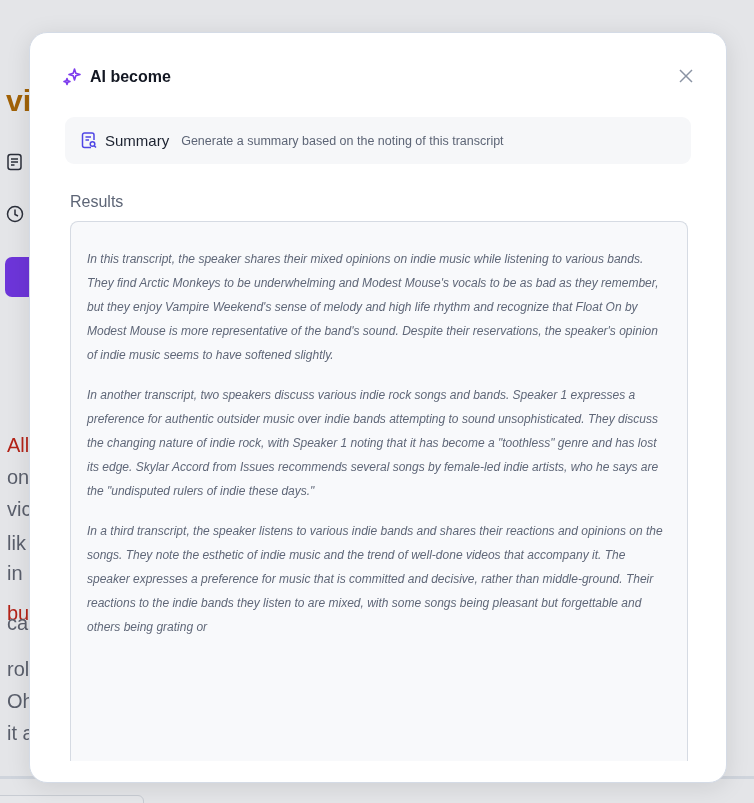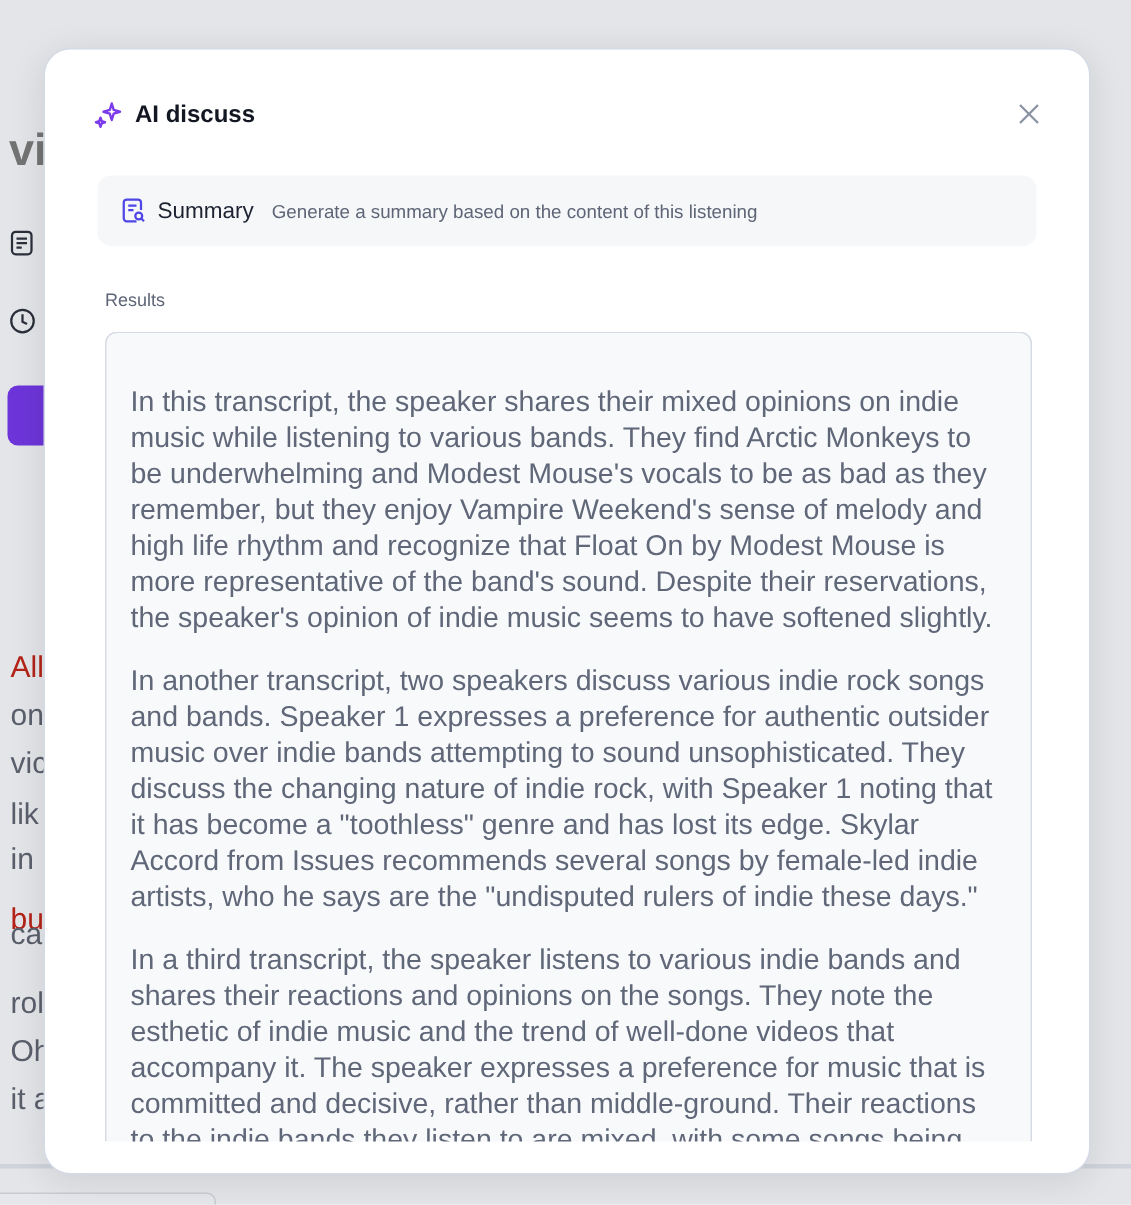--- a/index.html
+++ b/index.html
@@ -3,21 +3,21 @@
 <meta charset="utf-8">
 <style>
   html, body { margin:0; padding:0; }
   body {
     width:754px; height:803px; position:relative; overflow:hidden;
     background:#e3e4e7;
     font-family:"Liberation Sans", sans-serif;
   }
   
   .bg { position:absolute; inset:0; background:#e4e5e8; }
-  .bg-title { position:absolute; left:6px; top:84px; font-size:30px; font-weight:700; color:#737373; }
+  .bg-title { position:absolute; left:6px; top:84px; font-size:30px; font-weight:700; color:#a16207; }
   .bg-icon { position:absolute; left:6px; width:18px; height:18px; }
   .bg-btn { position:absolute; left:5px; top:257px; width:40px; height:40px; border-radius:7px; background:#6d35d9; }
   .bg-time { position:absolute; left:7px; top:395px; font-size:14px; color:#4b5160;margin-left:27px; }
   .bg-line { position:absolute; left:7px; font-size:20px; color:#5a5f6c; }
   .bg-line.red { color:#b42318; }
   .bg-bottom-bar { position:absolute; left:0; top:776px; width:754px; height:3px; background:#cfd4dc; }
   .bg-bottom-box { position:absolute; left:-10px; top:795px; width:152px; height:20px; border:1px solid #c8ccd3; border-radius:6px; background:#e6e7ea; }
 
   
   .modal {
@@ -33,30 +33,30 @@
   .close-btn { position:absolute; left:647px; top:34px; width:18px; height:18px; cursor:pointer; }
 
   .option-card {
     position:absolute; left:35px; top:84px; width:626px; height:47px;
     background:#f6f7f9; border-radius:9px; display:flex; align-items:center;
   }
   .option-card .doc-icon { width:16px; height:17px; margin-left:16px; margin-right:8px; }
   .option-label { font-size:15px; font-weight:400; color:#1c2230; margin-right:12px; }
   .option-desc { font-size:12.5px; color:#5d6576; }
 
-  .results-label { position:absolute; left:40px; top:160px; font-size:12px; color:#5d6576; }
+  .results-label { position:absolute; left:40px; top:160px; font-size:16px; color:#5d6576; }
 
   .results-box {
     position:absolute; left:40px; top:188px; width:618px; height:540px;
     background:#f8f9fb; border:1px solid #d6dbe3; border-bottom:none;
     border-radius:8px 8px 0 0; box-sizing:border-box; overflow:hidden;
     padding:17px 16px 0 16px;
   }
   .results-box p {
-    margin:18px 0 16px 0; font-size:19px; line-height:24px; color:#5f6778;
+    margin:8px 0 16px 0; font-size:12px; line-height:24px; color:#5f6778;font-style:italic;
   }
 </style>
 </head>
 <body>
 
 <div class="bg">
   <div class="bg-title">vi</div>
   <svg class="bg-icon" style="top:153px" viewBox="0 0 18 18">
     <rect x="2" y="1.5" width="13" height="15" rx="2.5" fill="none" stroke="#2b2f3a" stroke-width="1.5"></rect>
     <line x1="5" y1="6" x2="12" y2="6" stroke="#2b2f3a" stroke-width="1.5"></line>
@@ -82,37 +82,37 @@
   <div class="bg-bottom-bar"></div>
   <div class="bg-bottom-box"></div>
 </div>
 
 <div class="modal">
   <div class="modal-header">
     <svg class="spark" viewBox="0 0 20 20">
       <path d="M12.5 2 L13.8 6.2 L18 7.5 L13.8 8.8 L12.5 13 L11.2 8.8 L7 7.5 L11.2 6.2 Z" fill="none" stroke="#7c3aed" stroke-width="1.6" stroke-linejoin="round"></path>
       <path d="M5 11.5 L5.8 13.7 L8 14.5 L5.8 15.3 L5 17.5 L4.2 15.3 L2 14.5 L4.2 13.7 Z" fill="none" stroke="#7c3aed" stroke-width="1.6" stroke-linejoin="round"></path>
     </svg>
-    <span class="modal-title">AI discuss</span>
+    <span class="modal-title">AI become</span>
   </div>
   <svg class="close-btn" viewBox="0 0 18 18">
     <line x1="3" y1="3" x2="15" y2="15" stroke="#8a93a3" stroke-width="1.5"></line>
     <line x1="15" y1="3" x2="3" y2="15" stroke="#8a93a3" stroke-width="1.5"></line>
   </svg>
 
   <div class="option-card">
     <svg class="doc-icon" viewBox="0 0 16 17">
       <path d="M10 15.5 H3.5 A2 2 0 0 1 1.5 13.5 V3 A2 2 0 0 1 3.5 1 H11 A2 2 0 0 1 13 3 V8" fill="none" stroke="#4f46e5" stroke-width="1.5"></path>
       <line x1="4.5" y1="5" x2="10" y2="5" stroke="#4f46e5" stroke-width="1.5"></line>
       <line x1="4.5" y1="8" x2="8" y2="8" stroke="#4f46e5" stroke-width="1.5"></line>
       <circle cx="11.5" cy="12" r="2.3" fill="none" stroke="#4f46e5" stroke-width="1.5"></circle>
       <line x1="13.2" y1="13.7" x2="15" y2="15.5" stroke="#4f46e5" stroke-width="1.5"></line>
     </svg>
     <span class="option-label">Summary</span>
-    <span class="option-desc">Generate a summary based on the content of this listening</span>
+    <span class="option-desc">Generate a summary based on the noting of this transcript</span>
   </div>
 
   <div class="results-label">Results</div>
 
   <div class="results-box">
     <p>In this transcript, the speaker shares their mixed opinions on indie music while listening to various bands. They find Arctic Monkeys to be underwhelming and Modest Mouse's vocals to be as bad as they remember, but they enjoy Vampire Weekend's sense of melody and high life rhythm and recognize that Float On by Modest Mouse is more representative of the band's sound. Despite their reservations, the speaker's opinion of indie music seems to have softened slightly.</p>
     <p>In another transcript, two speakers discuss various indie rock songs and bands. Speaker 1 expresses a preference for authentic outsider music over indie bands attempting to sound unsophisticated. They discuss the changing nature of indie rock, with Speaker 1 noting that it has become a "toothless" genre and has lost its edge. Skylar Accord from Issues recommends several songs by female-led indie artists, who he says are the "undisputed rulers of indie these days."</p>
     <p>In a third transcript, the speaker listens to various indie bands and shares their reactions and opinions on the songs. They note the esthetic of indie music and the trend of well-done videos that accompany it. The speaker expresses a preference for music that is committed and decisive, rather than middle-ground. Their reactions to the indie bands they listen to are mixed, with some songs being pleasant but forgettable and others being grating or</p>
   </div>
 </div>

